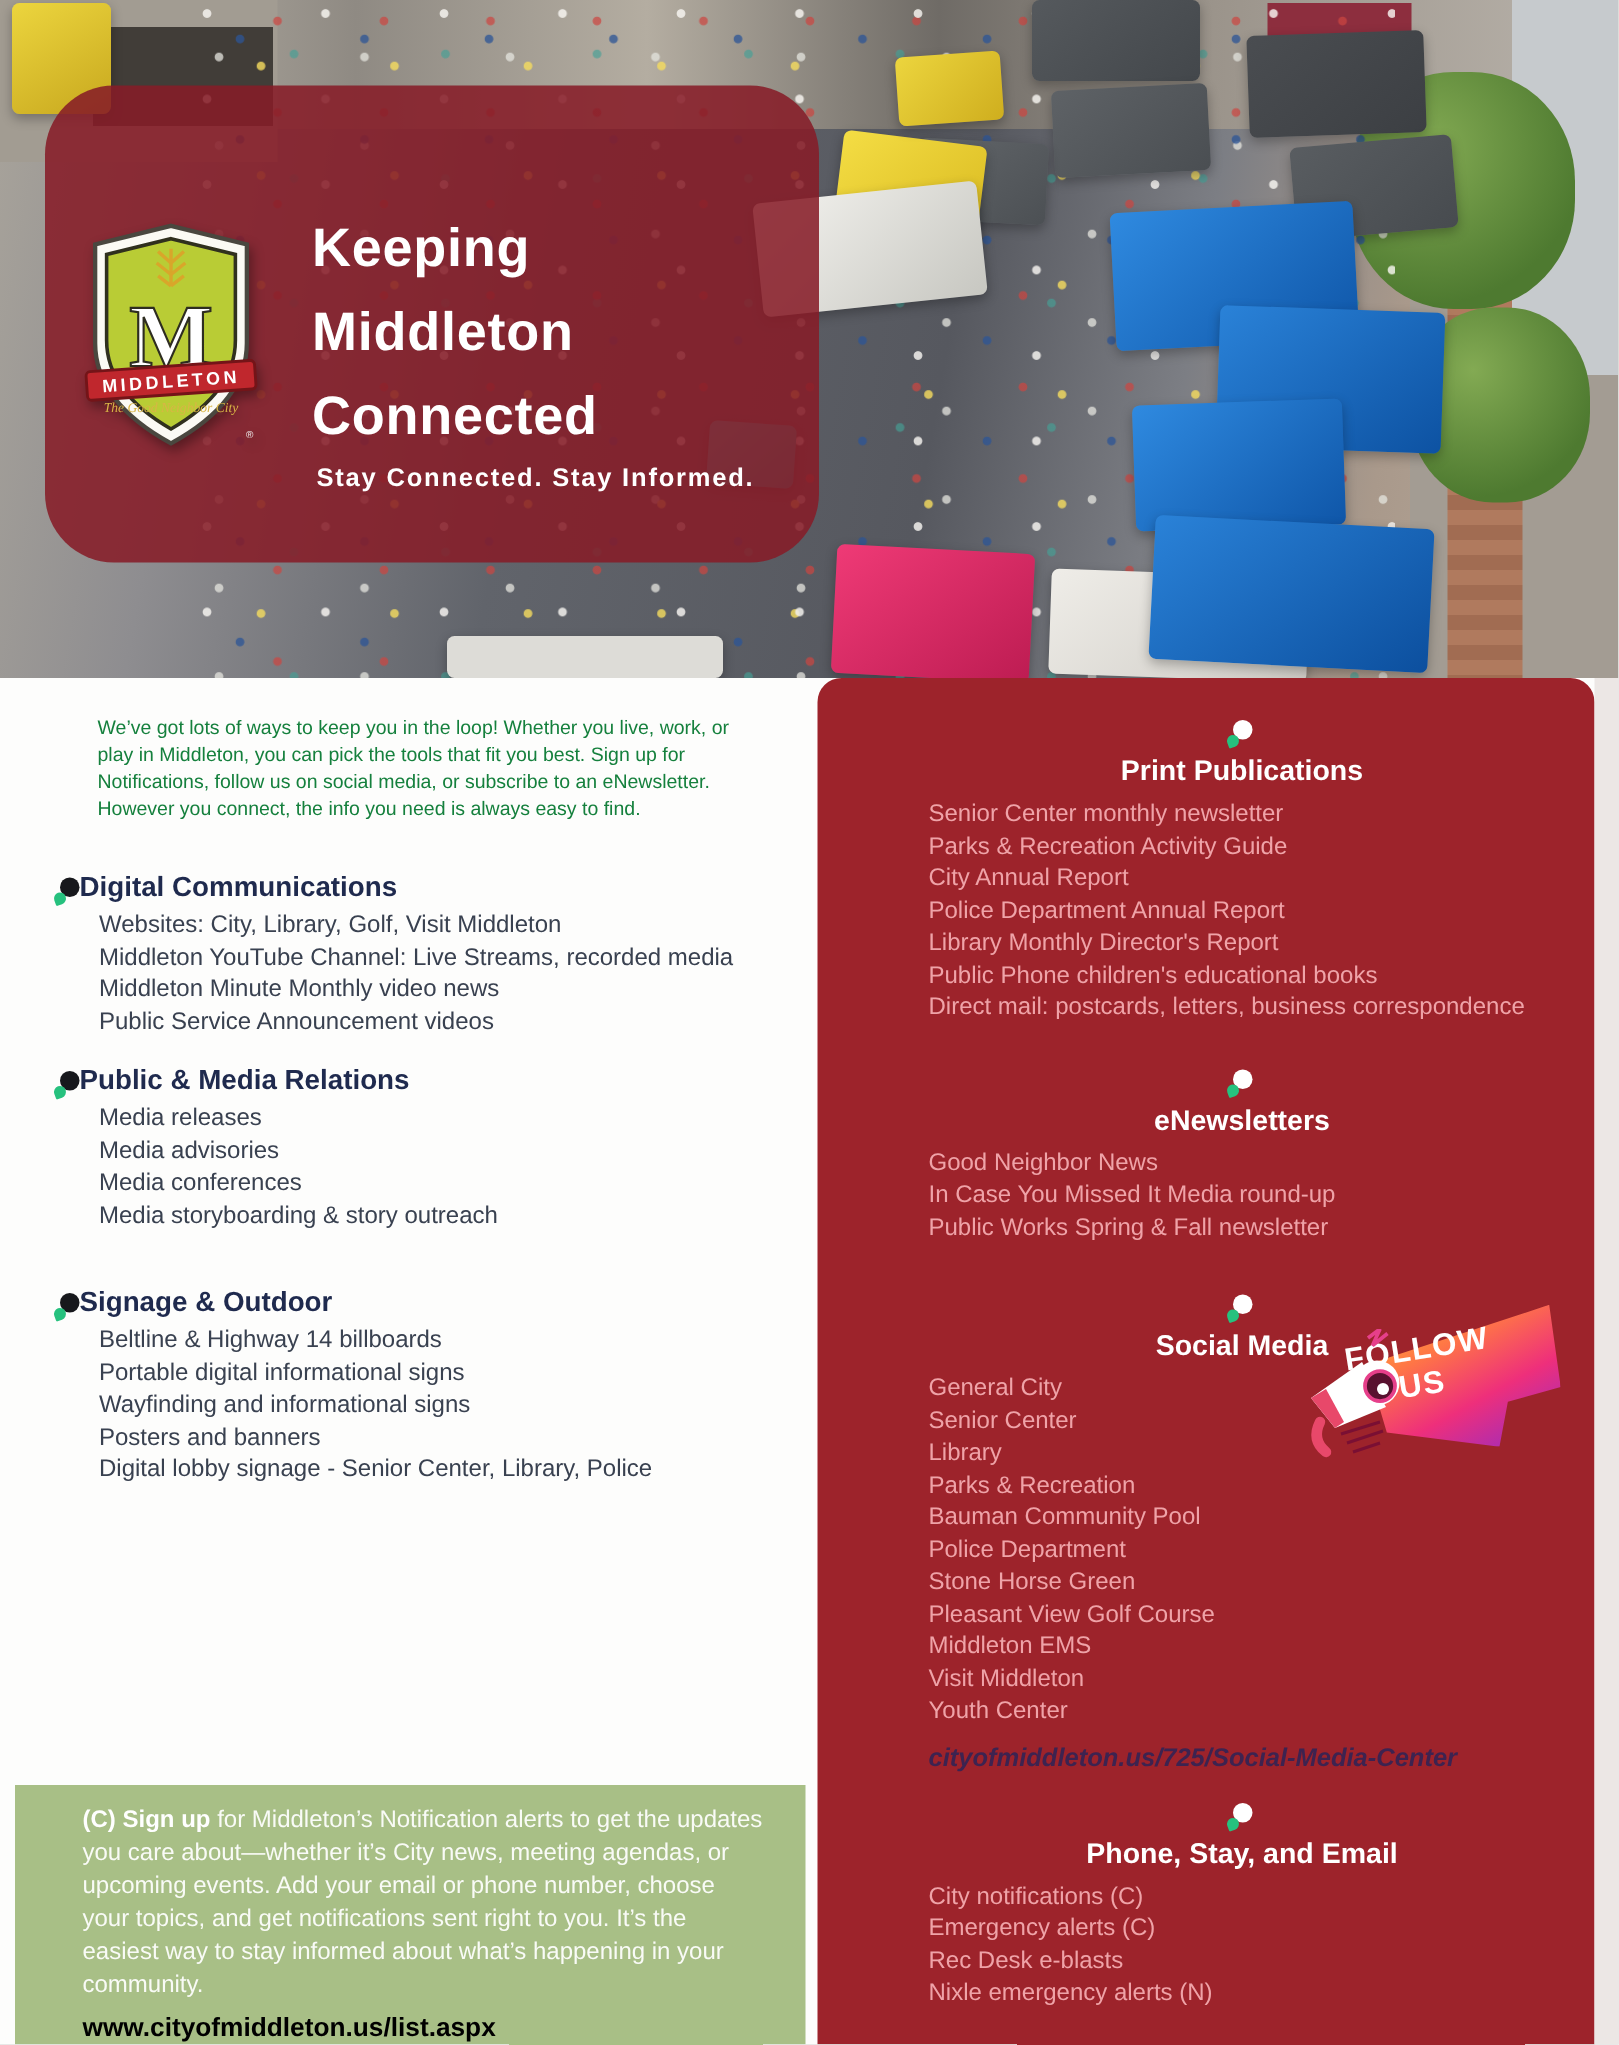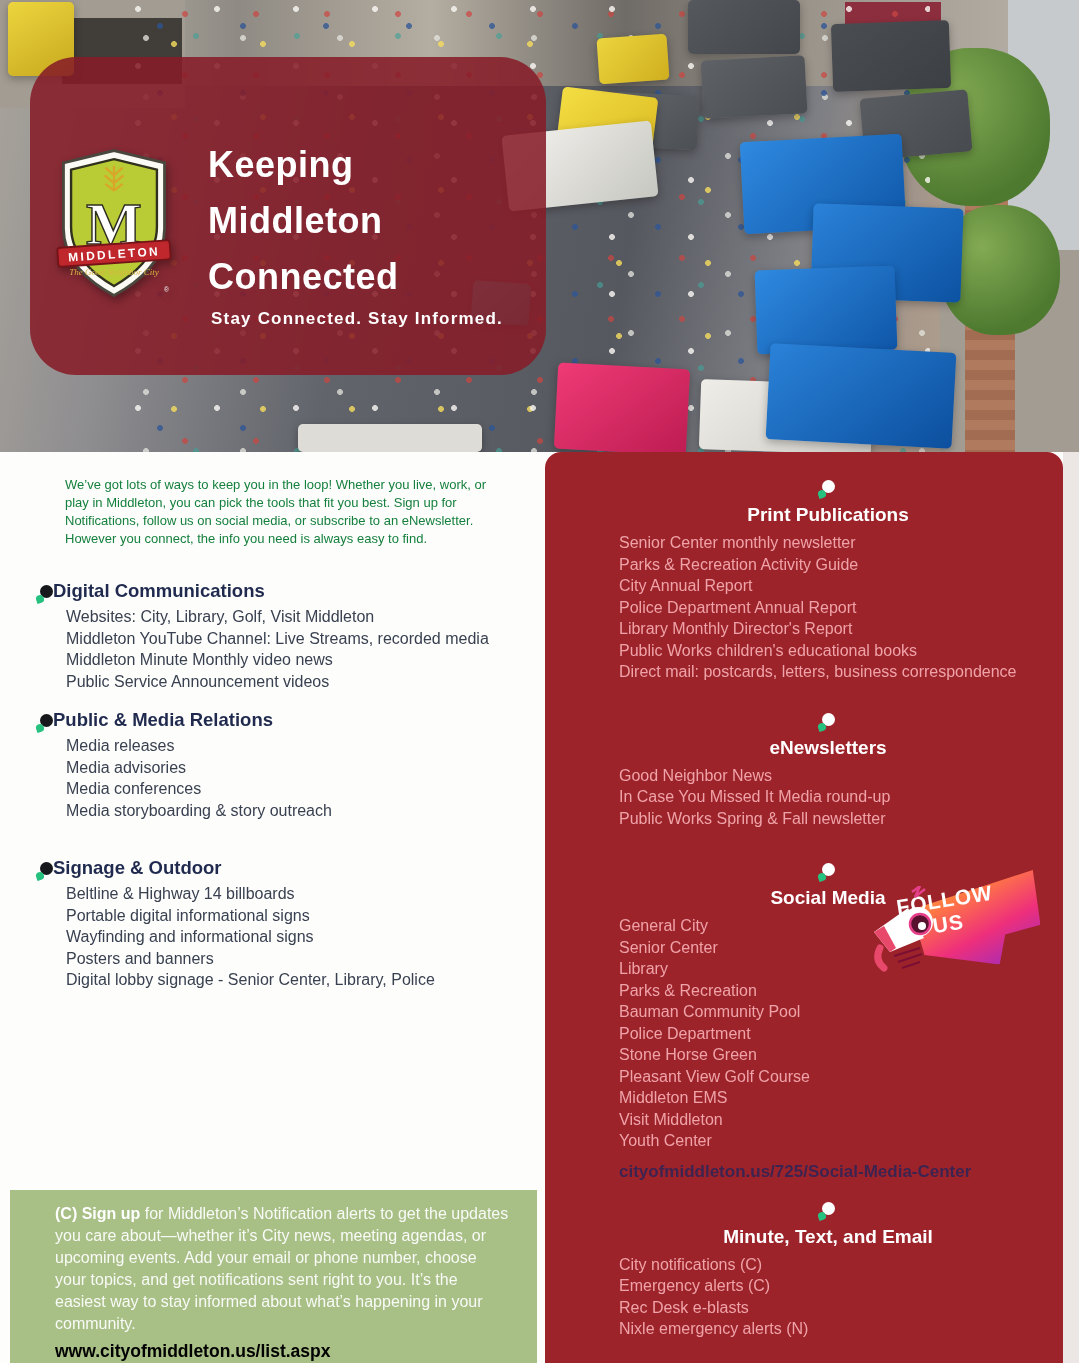--- a/index.html
+++ b/index.html
@@ -74,21 +74,21 @@
   .signup .lead{font-weight:bold;color:#ffffff;}
   .signup-link{margin-top:6px;color:#000000;font-weight:bold;font-size:17.5px;}
 
   
   .right-panel{position:absolute;left:545px;top:452px;width:518px;height:911px;background:#9d232b;
                border-radius:16px 16px 0 0;box-sizing:border-box;padding:28px 0 0 48px;}
   .rhead{display:flex;align-items:center;gap:11px;flex-direction:column;}
   .rhead h2{margin:0;font-size:19px;color:#ffffff;font-weight:bold;}
   .ritems{list-style:none;margin:6px 0 0 0;padding:0 0 0 26px;color:#efa3a8;font-size:16px;line-height:21.5px;}
   .rm2{margin-top:30px}.rm3{margin-top:34px}.rm4{margin-top:20px}
-  .social-link{margin:10px 0 0 26px;color:#3d2350;font-weight:bold;font-size:17px;}
+  .social-link{margin:10px 0 0 26px;color:#3d2350;font-weight:bold;font-size:17px;font-style:italic;}
   .footnotes{margin:30px 0 0 30px;color:#2c2153;font-weight:bold;font-size:17px;line-height:26px;}
 
   
   .follow{position:absolute;left:868px;top:872px;width:175px;height:112px;}
   .banner{position:absolute;left:44px;top:2px;width:128px;height:92px;transform:rotate(-4deg);
           background:linear-gradient(155deg,#ffb03a 4%,#ff7745 30%,#ee2f7b 62%,#9c2bbf 96%);
           clip-path:polygon(0 34%,97% 0,100% 60%,72% 68%,66% 100%,8% 84%);}
   .banner-text{position:absolute;left:30px;top:16px;transform:rotate(-9deg);color:#fff;
                font-weight:bold;font-size:21px;line-height:24px;text-align:center;letter-spacing:1px;}
   .mega{position:absolute;left:0;top:14px;}
@@ -210,21 +210,21 @@
       <div class="rhead">
         <span class="bullet white"></span>
         <h2>Print Publications</h2>
       </div>
       <ul class="ritems">
         <li>Senior Center monthly newsletter</li>
         <li>Parks &amp; Recreation Activity Guide</li>
         <li>City Annual Report</li>
         <li>Police Department Annual Report</li>
         <li>Library Monthly Director's Report</li>
-        <li>Public Works children's educational books</li>
+        <li>Public Phone children's educational books</li>
         <li>Direct mail: postcards, letters, business correspondence</li>
       </ul>
     </div>
 
     <div class="rsec rm2">
       <div class="rhead">
         <span class="bullet white"></span>
         <h2>eNewsletters</h2>
       </div>
       <ul class="ritems">
@@ -251,21 +251,21 @@
         <li>Middleton EMS</li>
         <li>Visit Middleton</li>
         <li>Youth Center</li>
       </ul>
       <div class="social-link">cityofmiddleton.us/725/Social-Media-Center</div>
     </div>
 
     <div class="rsec rm4">
       <div class="rhead">
         <span class="bullet white"></span>
-        <h2>Minute, Text, and Email</h2>
+        <h2>Phone, Stay, and Email</h2>
       </div>
       <ul class="ritems">
         <li>City notifications (C)</li>
         <li>Emergency alerts (C)</li>
         <li>Rec Desk e-blasts</li>
         <li>Nixle emergency alerts (N)</li>
       </ul>
     </div>
 
     <div class="footnotes">

